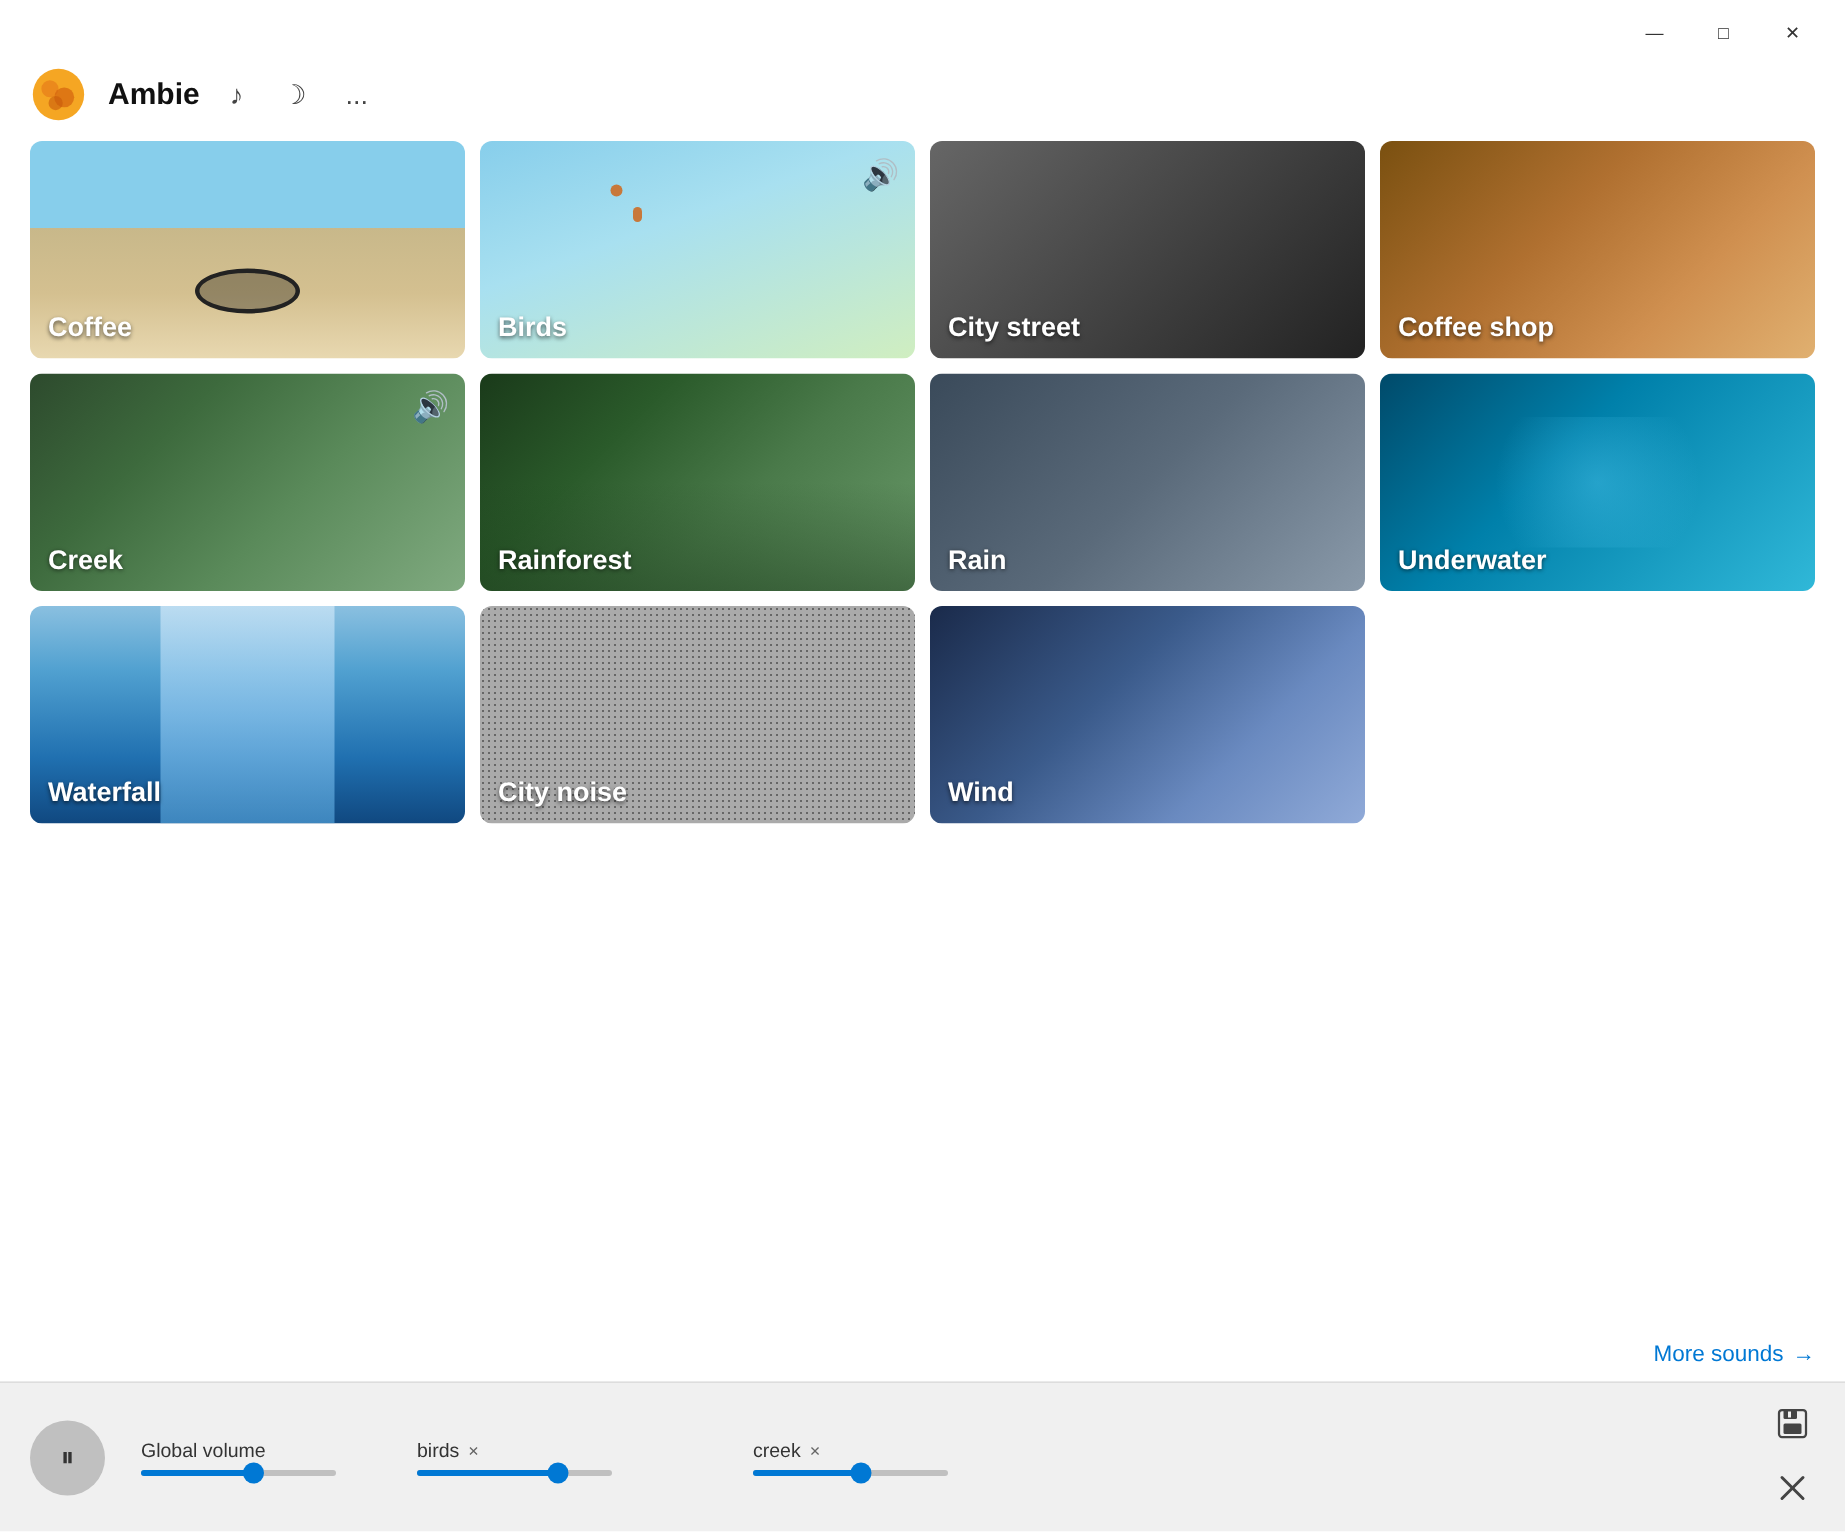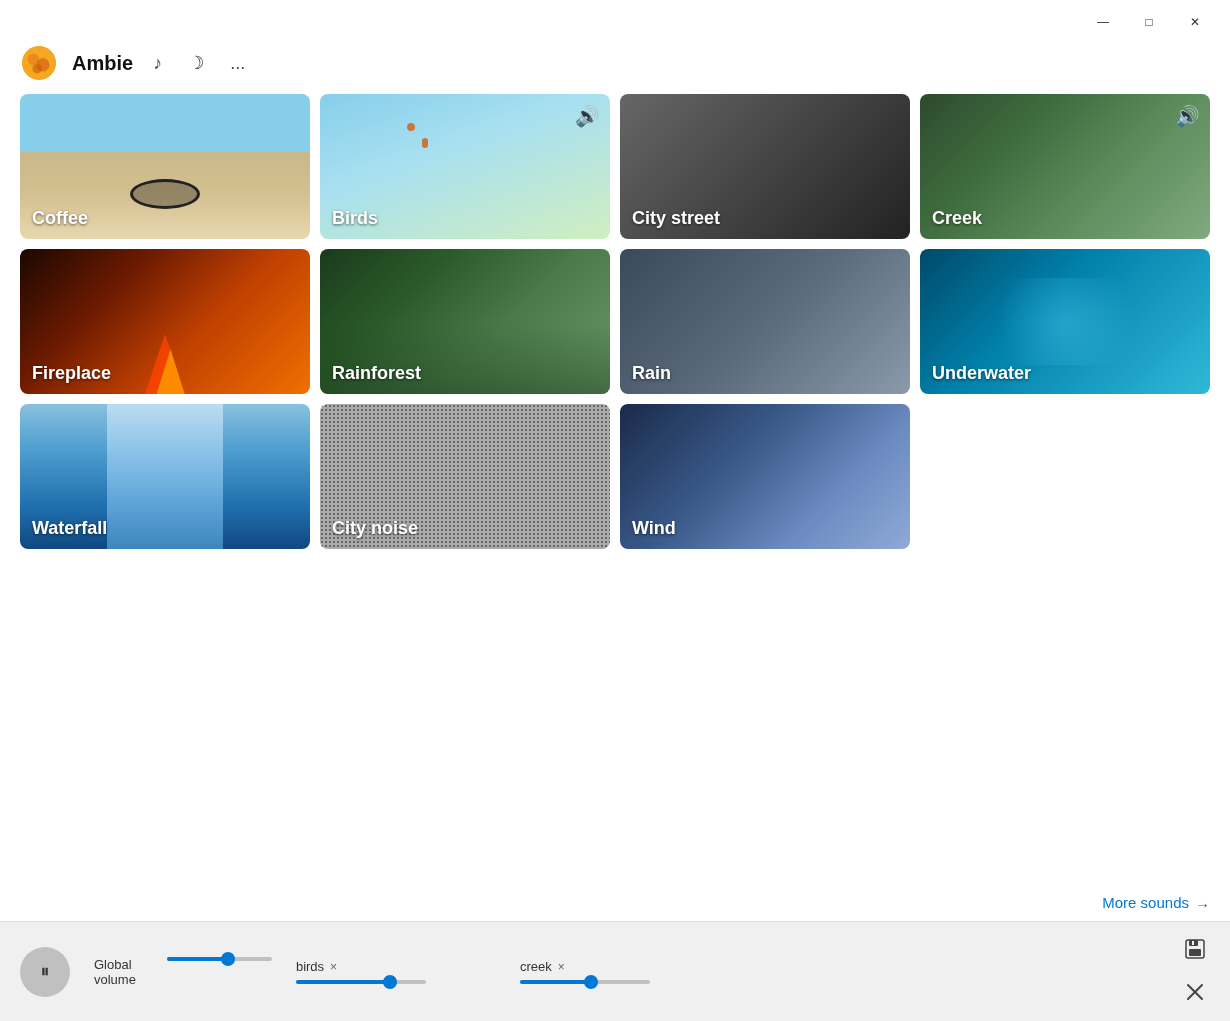--- a/index.html
+++ b/index.html
@@ -145,21 +145,21 @@
       cursor: pointer;
       display: flex;
       align-items: center;
       justify-content: center;
       font-size: 18px;
       color: #333;
       flex-shrink: 0;
     }
     .volume-section {
       display: flex;
-      flex-direction: row;
+      flex-direction: column;
       gap: 6px;
       flex: 0 0 160px;
     }
     .volume-label {
       font-size: 13px;
       color: #333;
     }
     .slider-track {
       position: relative;
       height: 4px;
@@ -276,35 +276,32 @@
 
       <div class="card-visual">
         <div style="width:100%;height:100%;background:linear-gradient(135deg,#666 0%,#444 50%,#222 100%);"></div>
       </div>
 
       <div class="sound-card-label">City street</div>
     </div>
       <div class="sound-card">
 
       <div class="card-visual">
+        <div style="width:100%;height:100%;background:linear-gradient(135deg,#7a5010 0%,#b07030 40%,#d09050 70%,#e0b070 100%);"></div>
+      </div>
+
+      <div class="sound-card-label">Coffee shop</div>
+    </div>
+      <div class="sound-card">
+
+      <div class="card-visual">
         <div style="width:100%;height:100%;background:linear-gradient(135deg,#2d4a2d 0%,#3d6a3d 30%,#5a8a5a 60%,#80aa80 100%);"></div>
       </div>
       <div class="sound-card-playing">🔊</div>
       <div class="sound-card-label">Creek</div>
-    </div>
-      <div class="sound-card">
-
-      <div class="card-visual">
-        <div style="width:100%;height:100%;background:linear-gradient(135deg,#1a0800 0%,#6b1a00 30%,#c04000 60%,#f07000 100%);">
-          <div style="position:absolute;bottom:0;left:50%;transform:translateX(-50%);width:0;height:0;border-left:20px solid transparent;border-right:20px solid transparent;border-bottom:60px solid #ff4400;opacity:0.8;"></div>
-          <div style="position:absolute;bottom:0;left:50%;transform:translateX(-30%);width:0;height:0;border-left:14px solid transparent;border-right:14px solid transparent;border-bottom:45px solid #ffaa00;opacity:0.7;"></div>
-        </div>
-      </div>
-
-      <div class="sound-card-label">Fireplace</div>
     </div>
       <div class="sound-card">
 
       <div class="card-visual">
         <div style="width:100%;height:100%;background:linear-gradient(135deg,#1a3a1a 0%,#2a5a2a 30%,#4a7a4a 60%,#6a9a6a 100%);position:relative;">
           <div style="position:absolute;bottom:0;left:0;width:100%;height:50%;background:linear-gradient(180deg,rgba(26,58,26,0) 0%,rgba(26,58,26,0.5) 100%);"></div>
         </div>
       </div>
 
       <div class="sound-card-label">Rainforest</div>

